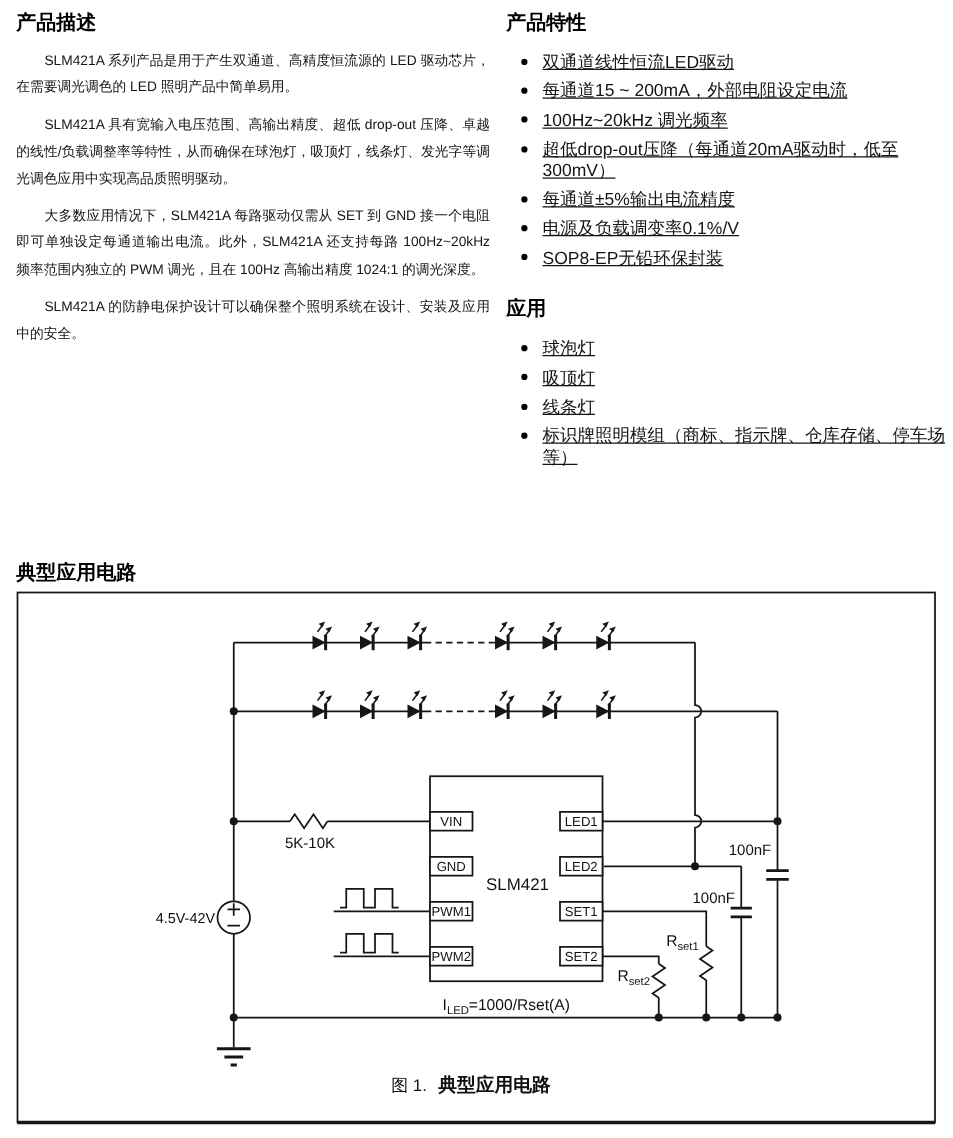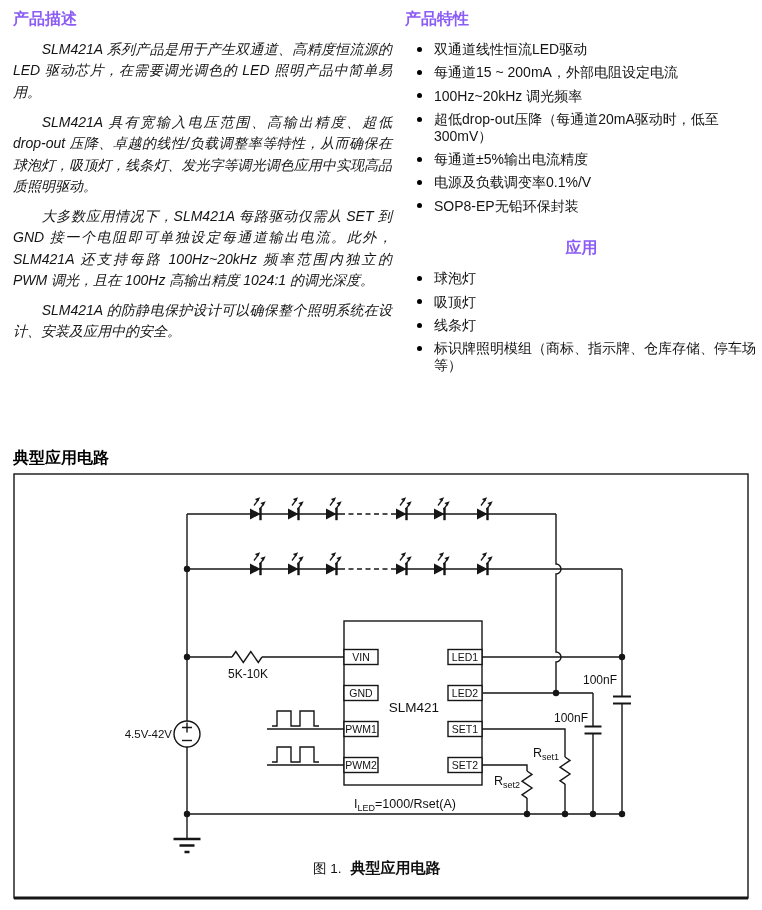--- a/index.html
+++ b/index.html
@@ -1,25 +1,25 @@
 <!DOCTYPE html>
 <html><head>
 <meta charset="utf-8">
 <style>
   html,body{margin:0;padding:0;background:#fff;}
   body{width:762px;height:910px;font-family:"Liberation Sans","DejaVu Sans",sans-serif;color:#141414;}
   .page{position:relative;width:762px;height:910px;overflow:hidden;background:#fff;}
-  .sec-h{font-size:16px;font-weight:700;margin:0 0 11px 0;line-height:19px;color:#8b5cf6;}
+  .sec-h{font-size:16px;font-weight:700;margin:0 0 11px 0;line-height:19px;color:#000000;}
   .col-left{position:absolute;left:13px;top:9px;width:379px;}
-  .col-left p{font-size:14px;line-height:21.4px;margin:0 0 8.5px 0;text-indent:2.05em;text-align:justify;text-justify:inter-character;font-style:italic;}
+  .col-left p{font-size:11px;line-height:21.4px;margin:0 0 8.5px 0;text-indent:2.05em;text-align:justify;text-justify:inter-character;}
   .col-right{position:absolute;left:405px;top:9px;width:353px;}
-  ul.blist{list-style:none;margin:13px 0 0 0;padding:0;}
+  ul.blist{list-style:none;margin:13px 0 0 0;padding:0;text-decoration:underline;}
   ul.blist li{position:relative;padding-left:29px;margin-bottom:6.5px;font-size:14px;line-height:16.8px;}
   ul.blist li::before{content:"";position:absolute;left:12px;top:5.8px;width:5px;height:5px;border-radius:50%;background:#000;}
-  .apps-h{margin-top:24px;margin-bottom:13px;text-align:center;}
+  .apps-h{margin-top:24px;margin-bottom:13px;}
   .circuit-h{position:absolute;left:13px;top:448px;font-size:16px;font-weight:700;margin:0;color:#000;}
   svg.circuit{position:absolute;left:0;top:0;width:762px;height:910px;}
   svg text{font-family:"Liberation Sans","DejaVu Sans",sans-serif;fill:#111;}
   .w{stroke:#161616;stroke-width:1.4;fill:none;}
   .wd{stroke:#161616;stroke-width:1.4;fill:none;stroke-dasharray:5 3.5;}
   .plate{stroke:#161616;stroke-width:2.2;fill:none;}
   .gnd{stroke:#161616;stroke-width:2.4;fill:none;}
   .dot{fill:#161616;stroke:none;}
   .box{fill:#fff;stroke:#161616;stroke-width:1.4;}
   .pin-t{font-size:10.5px;}

